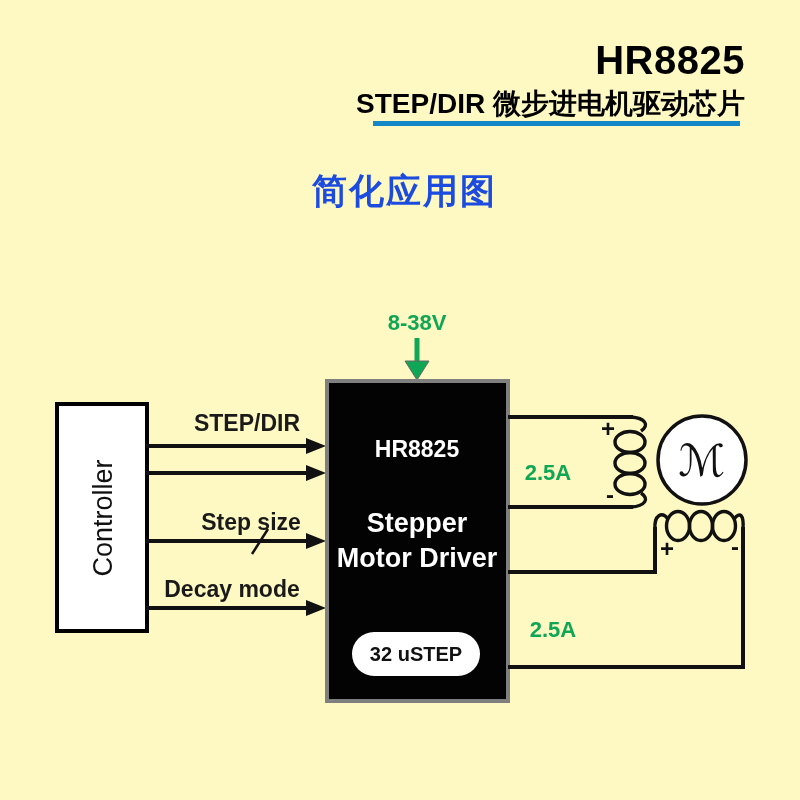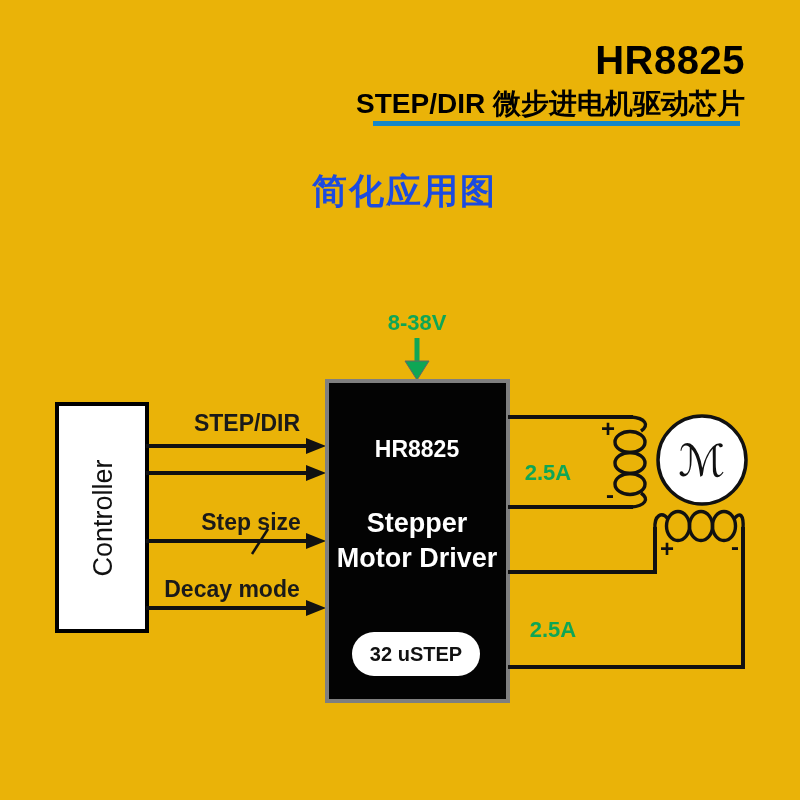--- a/index.html
+++ b/index.html
@@ -1,16 +1,16 @@
 <!DOCTYPE html>
 <html><head>
 <meta charset="utf-8">
 <style>
   html,body{margin:0;padding:0;background:#fff;}
-  .page{position:relative;width:800px;height:800px;background:#eab308;overflow:hidden;
+  .page{position:relative;width:800px;height:800px;background:#fef9c3;overflow:hidden;
         font-family:"Liberation Sans",sans-serif;}
   .chip-title{position:absolute;top:38px;right:55px;font-size:40px;font-weight:700;
               color:#000;letter-spacing:0.5px;}
   .chip-subtitle{position:absolute;top:85px;right:55px;font-size:28px;font-weight:700;
                  color:#000;white-space:nowrap;}
   .header-rule{position:absolute;top:121px;left:373px;width:367px;height:5px;}
   .section-title{position:absolute;top:168px;left:312px;margin:0;font-size:35px;font-weight:700;
                  font-family:"Liberation Serif","DejaVu Serif",serif;letter-spacing:2px;}
   .diagram{position:absolute;top:300px;left:0;width:800px;height:420px;}
 

